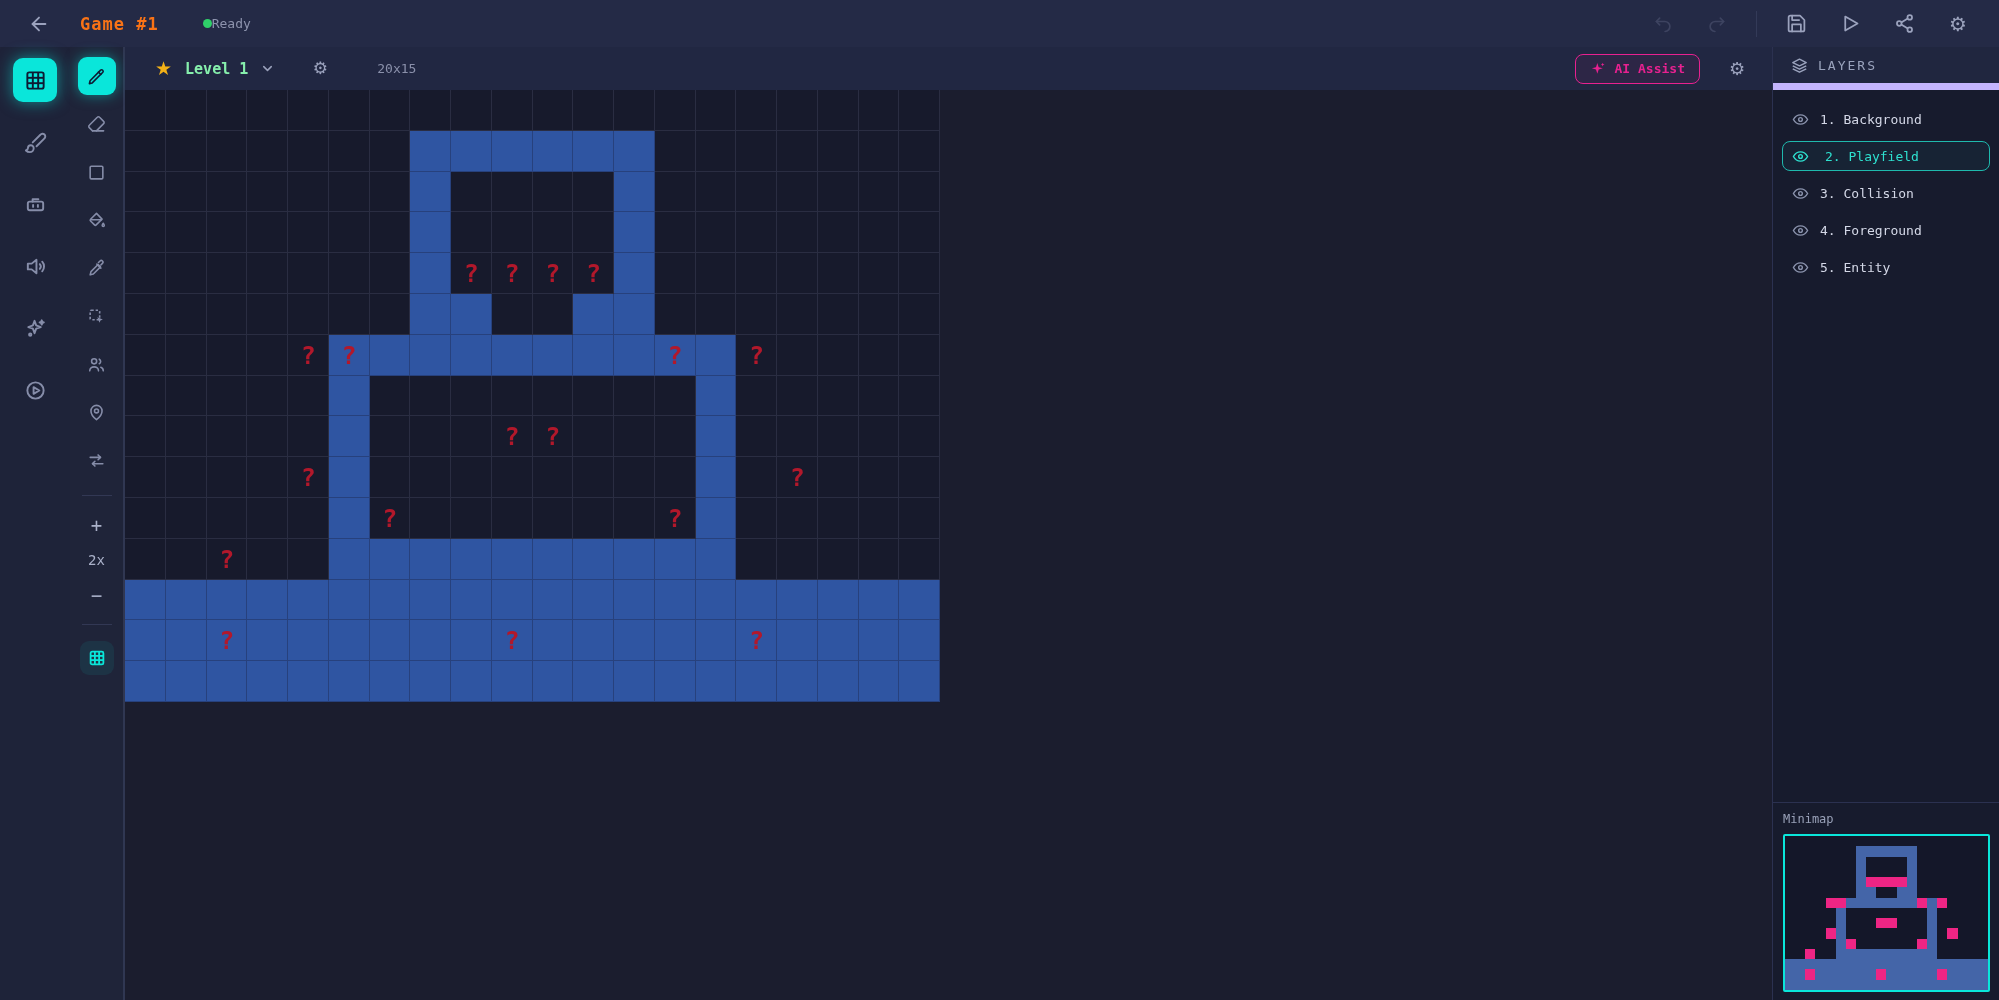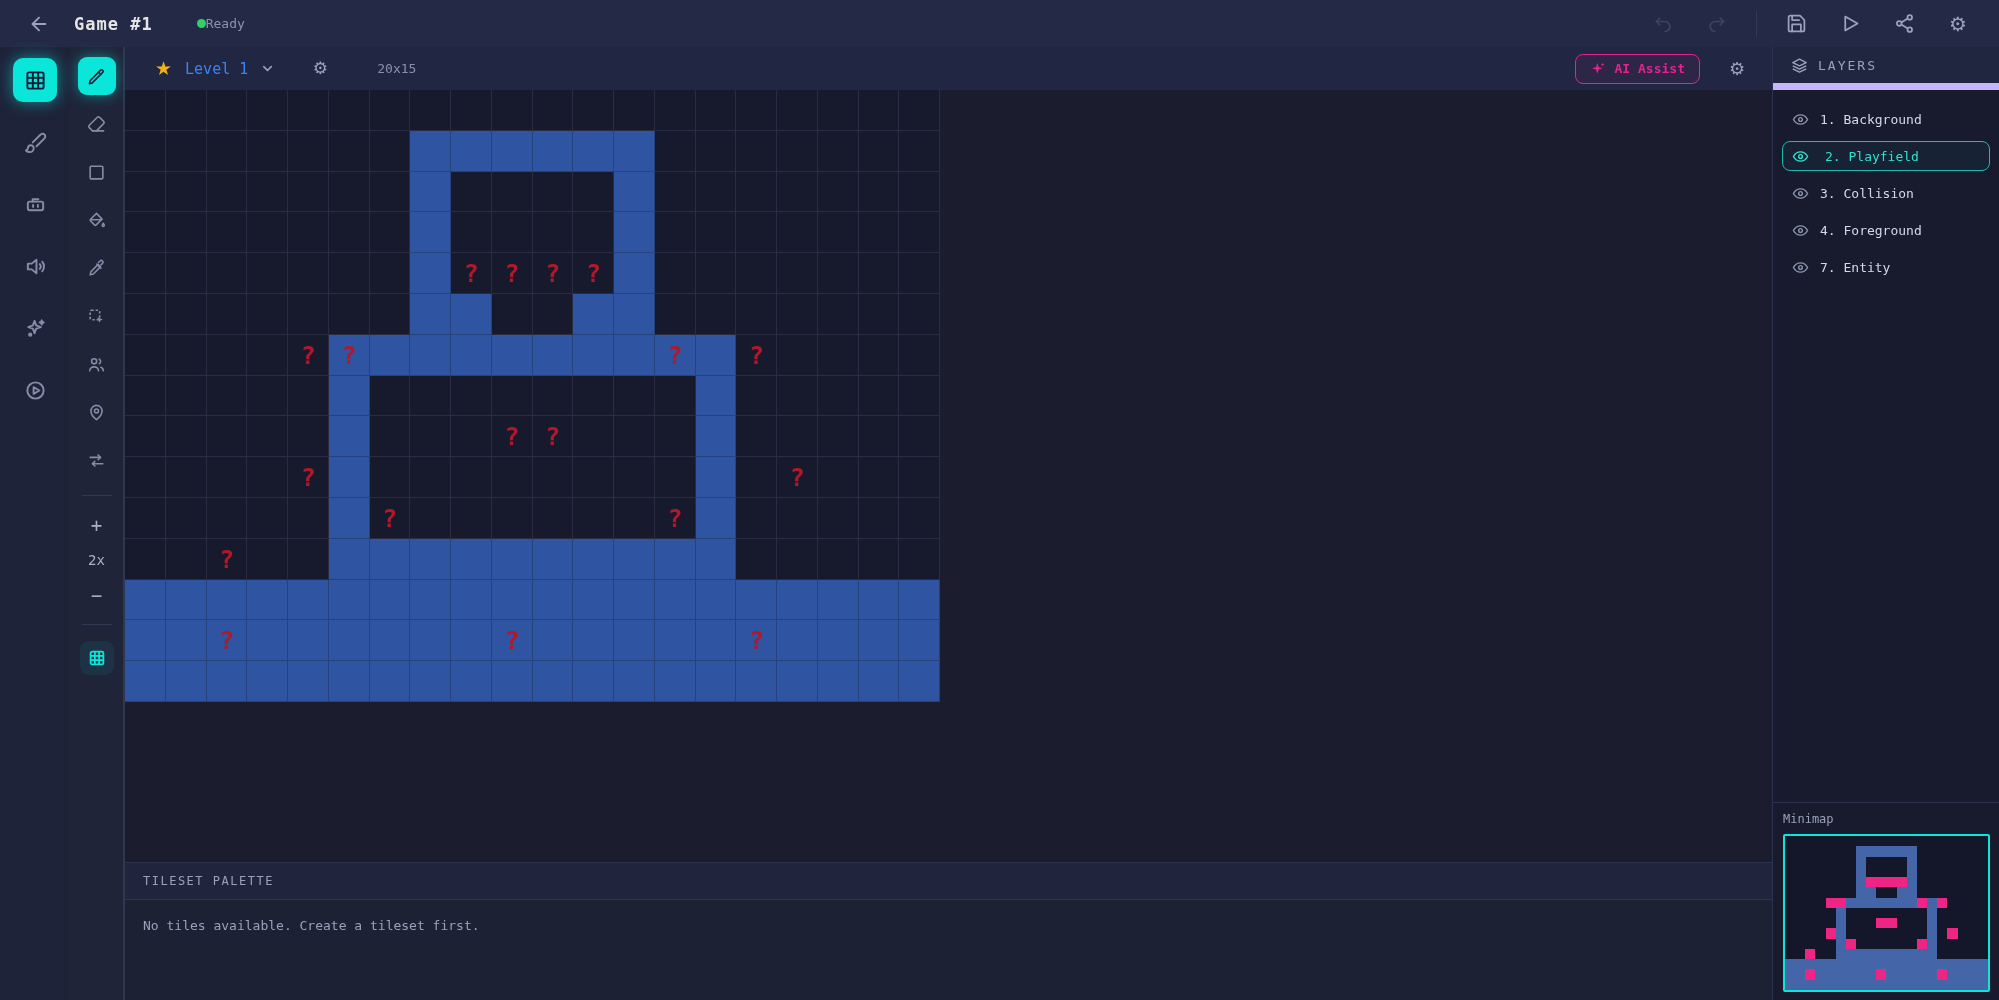--- a/index.html
+++ b/index.html
@@ -8,21 +8,21 @@
   svg { display:block; }
   button { background:none; border:none; cursor:pointer; font-family:inherit; }
 
   
   .topbar { height:47px; background:#242a46; display:flex; align-items:center;
     justify-content:space-between; padding:0 26px 0 24px; }
   .tb-left { display:flex; align-items:center; }
   .icon-btn { color:#9ba2bd; display:flex; align-items:center; justify-content:center;
     width:30px; height:30px; }
   .icon-btn.dim { color:#3d4360; }
-  .app-title { color:#e5e5e5; font-size:17px; font-weight:bold; margin-left:20px; letter-spacing:1px; }
+  .app-title { color:#f97316; font-size:17px; font-weight:bold; margin-left:26px; letter-spacing:1px; }
   .status { display:flex; align-items:center; margin-left:44px; }
   .dot { width:9px; height:9px; border-radius:50%; background:var(--status_green); }
   .status-text { color:#8d93ad; font-size:13px; }
   .tb-right { display:flex; align-items:center; gap:24px; }
   .tb-sep { width:1px; height:26px; background:#333a58; }
   .gear-glyph { font-size:20px; line-height:1; color:#9ba2bd; font-family:"DejaVu Sans", sans-serif; }
 
   
   .app { display:flex; height:953px; }
 
@@ -48,21 +48,21 @@
   .tool-btn.grid-toggle { background:rgba(10,230,218,.08); color:var(--accent);
     width:34px; height:34px; }
 
   
   .center { flex:1; display:flex; flex-direction:column; min-width:0; }
   .canvas-toolbar { height:43px; background:#212742; display:flex; align-items:center;
     justify-content:space-between; padding:0 20px 0 30px; flex:none; }
   .ct-left { display:flex; align-items:center; }
   .star-glyph { color:var(--star_gold); font-size:19px; line-height:1;
     font-family:"DejaVu Sans", sans-serif; }
-  .level-name { color:#3b82f6; font-size:15px; font-weight:normal; margin-left:13px; }
+  .level-name { color:#86efac; font-size:15px; font-weight:bold; margin-left:13px; }
   .chev { color:#9aa1bb; margin-left:12px; }
   .ct-gear { margin-left:30px; }
   .grid-size { color:#8a90aa; font-size:13px; margin-left:42px; }
   .ct-right { display:flex; align-items:center; gap:22px; }
   .ai-btn { display:flex; align-items:center; gap:9px; height:30px; padding:0 14px;
     border:1.5px solid var(--magenta); border-radius:8px; color:var(--magenta);
     background:rgba(232,33,144,.06); font-size:13px; font-weight:bold; }
 
   
   .canvas { flex:1; position:relative; background:#1b1d2e; overflow:hidden; }
@@ -659,24 +659,20 @@
           <div class="cell tile"></div>
           <div class="cell tile"></div>
           <div class="cell tile"></div>
           <div class="cell tile"></div>
           <div class="cell tile"></div>
           <div class="cell tile"></div>
           <div class="cell tile"></div>
         </div>
     </div>
 
-    <div class="palette">
-      <div class="palette-header">TILESET PALETTE</div>
-      <div class="palette-body">No tiles available. Create a tileset first.</div>
-    </div>
   </main>
 
   <aside class="layers">
     <div class="panel-header">
       <span>
         <svg width="17" height="17" viewBox="0 0 24 24" fill="none" stroke="currentColor" stroke-width="2" stroke-linejoin="round">
             <path d="M12 3L2.5 7.8 12 12.5l9.5-4.7z"></path>
             <path d="M2.5 12.5L12 17.2l9.5-4.7"></path>
             <path d="M2.5 16.8L12 21.5l9.5-4.7"></path>
           </svg>
@@ -720,21 +716,21 @@
           </span>
           <span>4. Foreground</span>
         </div>
         <div class="layer-item">
           <span class="eye">
             <svg width="17" height="17" viewBox="0 0 24 24" fill="none" stroke="currentColor" stroke-width="2">
               <path d="M2 12s3.5-6.5 10-6.5S22 12 22 12s-3.5 6.5-10 6.5S2 12 2 12z"></path>
               <circle cx="12" cy="12" r="2.6"></circle>
             </svg>
           </span>
-          <span>7. Entity</span>
+          <span>5. Entity</span>
         </div>
       </div>
     <div class="minimap-section">
       <div class="minimap-label">Minimap</div>
       <div class="minimap-box" id="minimap">
           <div class="mini-cell"></div>
           <div class="mini-cell"></div>
           <div class="mini-cell"></div>
           <div class="mini-cell"></div>
           <div class="mini-cell"></div>

